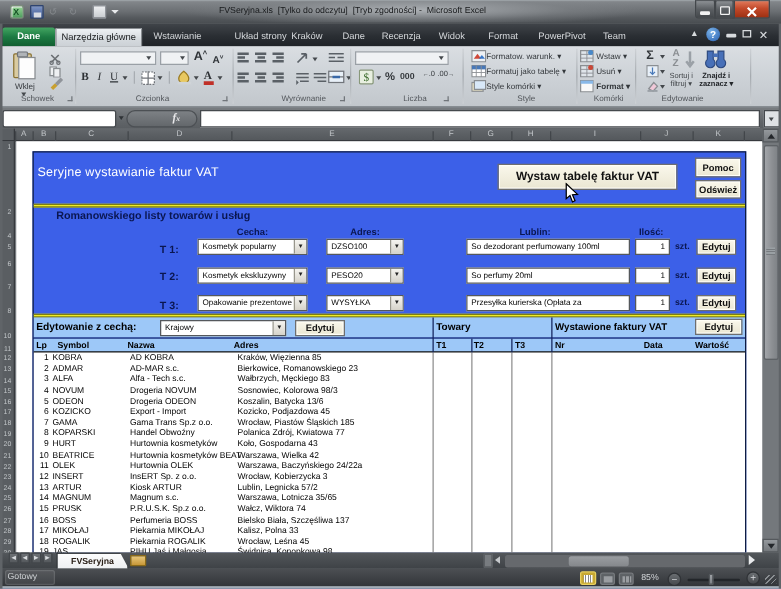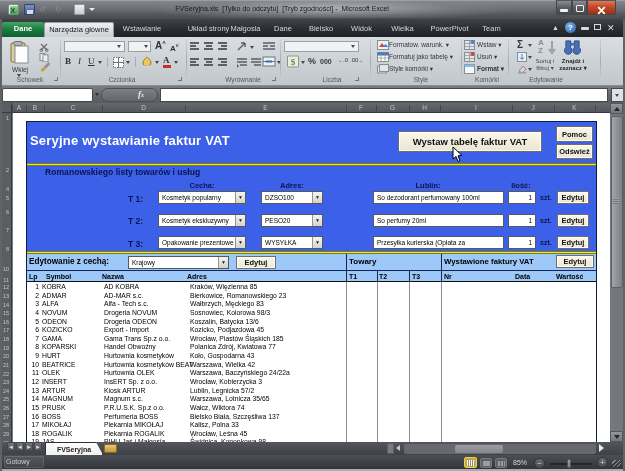--- a/index.html
+++ b/index.html
@@ -63,25 +63,25 @@
   </div>
 <div class="winbtn" style="left:587px;width:29px;background:linear-gradient(#e0795a,#c2492a 45%,#9e3012);border-radius:0 0 2px 0"><svg width="9" height="9" viewBox="0 0 9 9" style="margin-top:3px">
       <path d="M1.2 1.2 L7.8 7.8 M7.8 1.2 L1.2 7.8" stroke="#fff" stroke-width="1.8"></path>
     </svg></div>
 
 <div id="tabrow"></div>
 <div class="tab" style="left:2px;width:42px;background:linear-gradient(#43a562,#1c7a42 50%,#115e30);color:#fff;border-radius:2px 2px 0 0;font-weight:bold">Dane</div>
 <div class="tab" style="left:44px;width:70px;background:linear-gradient(#eef1f4 ,#d5dade 60%,#ccd1d6);color:#17191b;border-radius:2px 2px 0 0;border:1px solid #9a9ea2;border-bottom:none">Narzędzia główne</div>
 <div class="tab" style="left:118px;width:48px">Wstawianie</div>
 <div class="tab" style="left:182px;width:53px">Układ strony</div>
-<div class="tab" style="left:225px;width:41px">Małgosia</div>
+<div class="tab" style="left:225px;width:41px">Kraków</div>
 <div class="tab" style="left:267px;width:32px">Dane</div>
-<div class="tab" style="left:301px;width:40px">Bielsko</div>
+<div class="tab" style="left:301px;width:40px">Recenzja</div>
 <div class="tab" style="left:343px;width:37px">Widok</div>
-<div class="tab" style="left:384px;width:37px">Wielka</div>
+<div class="tab" style="left:384px;width:37px">Format</div>
 <div class="tab" style="left:427px;width:45px">PowerPivot</div>
 <div class="tab" style="left:475px;width:33px">Team</div>
 <div class="mini" style="left:552px;top:24px;font-size:7px;color:#d8dbde">▲</div>
 <div class="mini" style="left:565px;top:22px;width:11px;height:11px;border-radius:6px;background:radial-gradient(circle at 35% 30%,#7ab2e8,#2860b0);color:#fff;font-size:8px;font-weight:bold;text-align:center;line-height:11px">?</div>
 <div class="mini" style="left:581px;top:27px;width:8px;height:3px;background:#d8dbde;border-radius:1px"></div>
 <div class="mini" style="left:594px;top:24px;width:7px;height:6px;border:1.5px solid #d8dbde"></div>
 <div class="mini" style="left:607px;top:23px;font-size:9px;color:#d8dbde">✕</div>
 
 <div id="ribbon"></div>
 
@@ -334,21 +334,21 @@
 <div class="rhn" style="top:283.4px">25</div>
 <div class="rhn" style="top:292.0px">26</div>
 <div class="rhn" style="top:300.7px">27</div>
 <div class="rhn" style="top:309.3px">28</div>
 <div class="rhn" style="top:317.9px">29</div>
 <div class="rhn" style="top:326.5px">30</div>
   </div>
 
 <div id="grid"></div>
 <div id="panel"></div>
-<div class="mini" style="left:30px;top:133px;font-size:13px;font-weight:bold;color:#fff;letter-spacing:0.2px">Seryjne wystawianie faktur VAT</div>
+<div class="mini" style="left:30px;top:133px;font-size:10px;font-weight:normal;color:#fff;letter-spacing:0.2px">Seryjne wystawianie faktur VAT</div>
 <div class="btn" style="left:398px;top:131px;width:144px;height:21px;font-size:9.5px;font-weight:bold;line-height:20px">Wystaw tabelę faktur VAT</div>
 <div class="btn" style="left:556px;top:126px;width:37px;height:16px;font-size:7.5px;font-weight:bold;line-height:15px">Pomoc</div>
 <div class="btn" style="left:556px;top:144px;width:37px;height:15px;font-size:7.5px;font-weight:bold;line-height:14px">Odśwież</div>
 <svg class="mini" style="left:452px;top:146px" width="12" height="18" viewBox="0 0 12 18">
     <path d="M1,1 L1,13 L4,10.5 L6,15.5 L8,14.6 L6,9.8 L10,9.5 Z" fill="#fff" stroke="#000" stroke-width="1"></path>
   </svg>
 <div class="mini" style="left:27px;top:163px;width:569px;height:3px;background:#eeec28;border-top:1px solid #7c7c14;border-bottom:1px solid #7c7c14"></div>
 <div class="navy" style="position:absolute;left:45px;top:166.5px;font-size:8.6px">Romanowskiego listy towarów i usług</div>
 <div class="navy" style="position:absolute;left:158px;top:181px;width:88px;text-align:center;font-size:7.5px">Cecha:</div>
 <div class="navy" style="position:absolute;left:261px;top:181px;width:62px;text-align:center;font-size:7.5px">Adres:</div>

